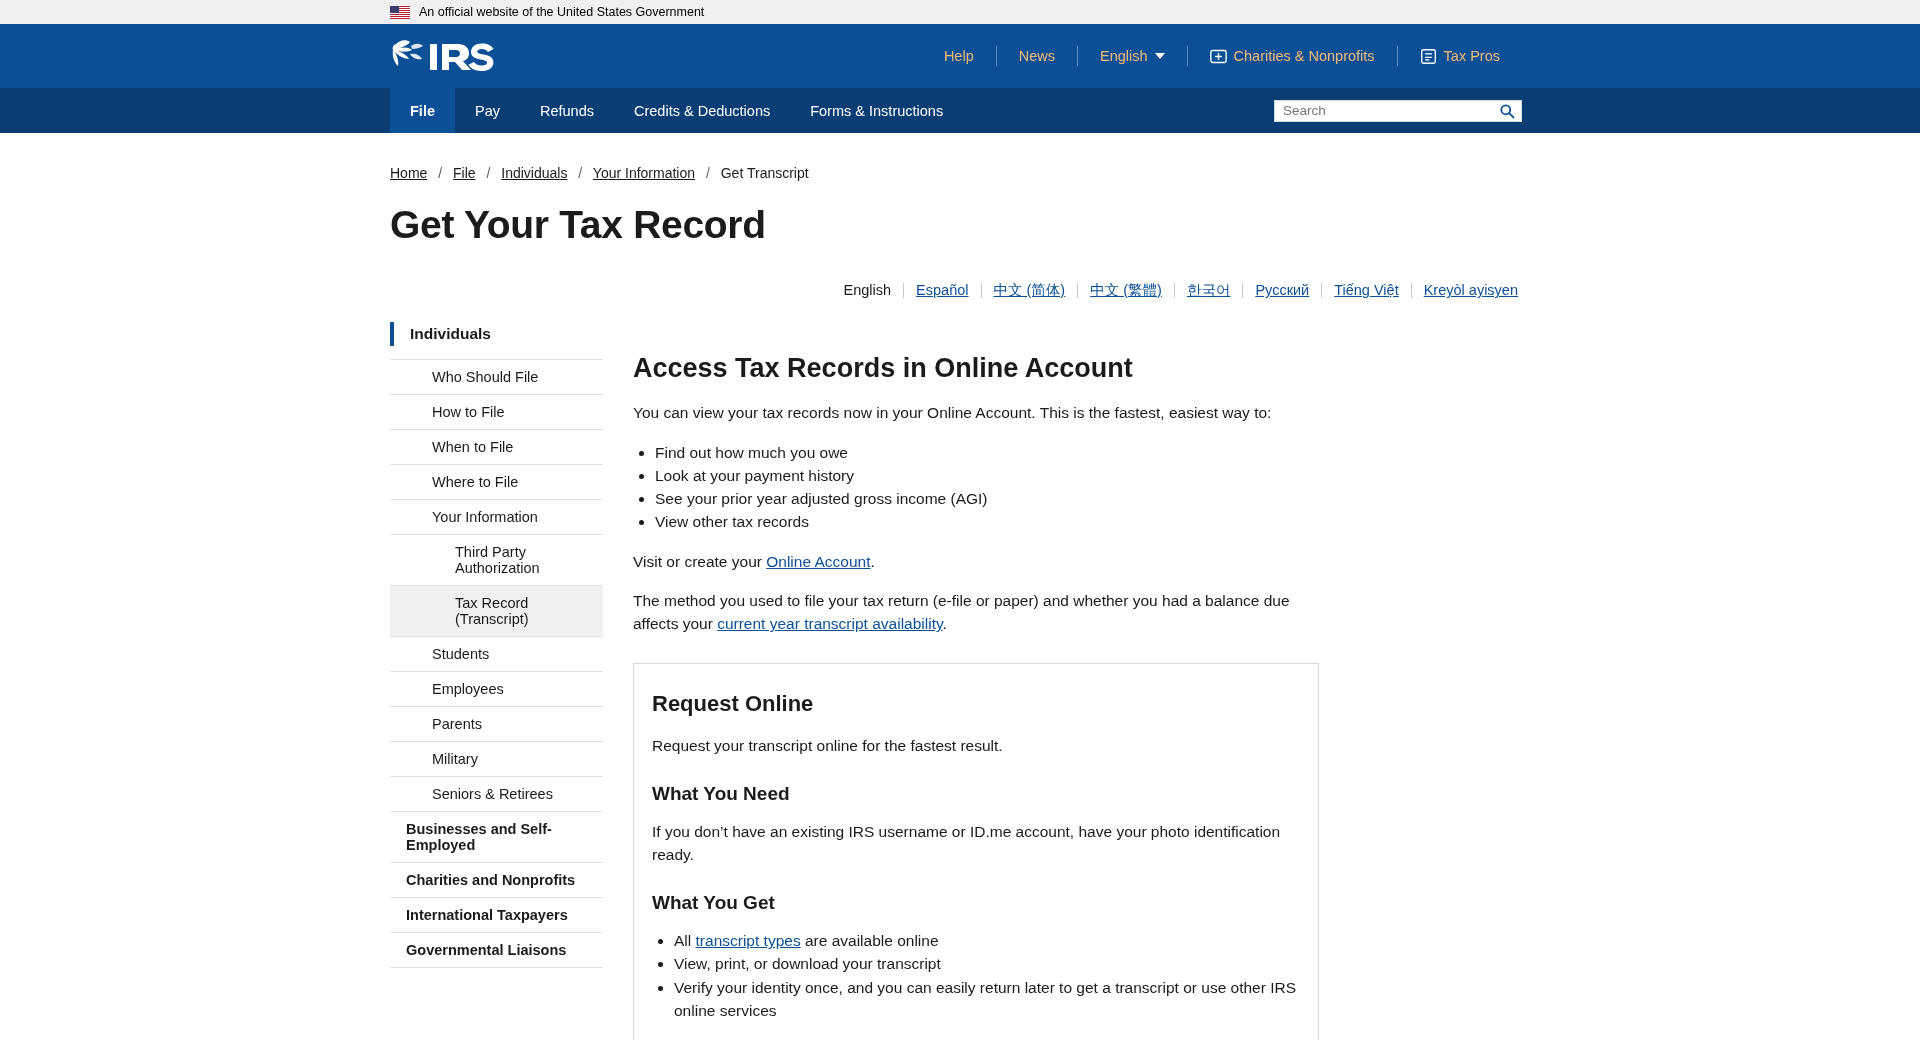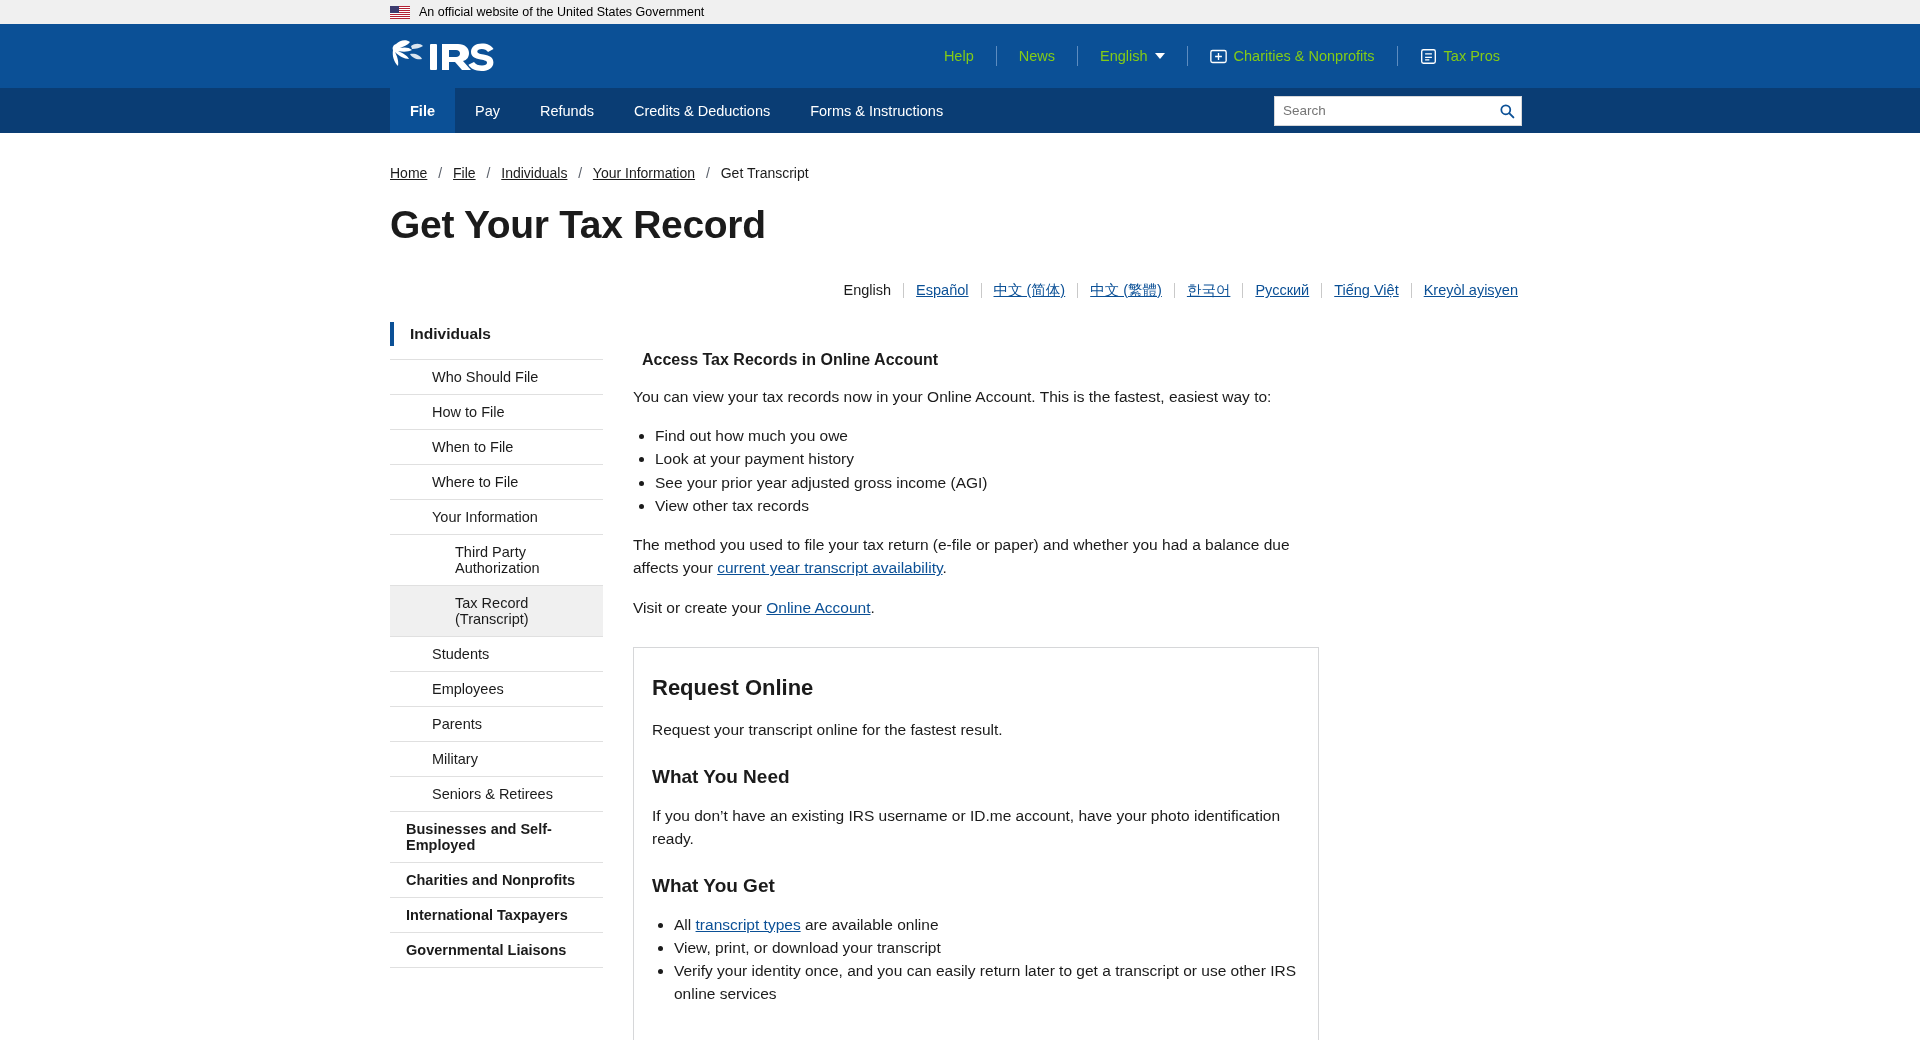--- a/index.html
+++ b/index.html
@@ -65,21 +65,21 @@
     right: 398px;
     top: 0;
     height: 64px;
     display: flex;
     align-items: center;
     gap: 0;
     color: #ffffff;
     font-size: 14.5px;
   }
   .header-right a, .header-right .hitem {
-    color: #84cc16;
+    color: #fdba74;
     text-decoration: none;
     padding: 0 22px;
     display: flex;
     align-items: center;
     gap: 7px;
     white-space: nowrap;
   }
   .hdiv {
     width: 1px;
     height: 20px;
@@ -119,21 +119,21 @@
   .nav-item.active {
     background: #0b5096;
     font-weight: bold;
   }
   .search-wrap {
     position: absolute;
     right: 398px;
     top: 50%;
     transform: translateY(-50%);
     width: 248px;
-    height: 30px;
+    height: 22px;
     background: #ffffff;
     display: flex;
     align-items: center;
     border: 1px solid #d6d7d9;
   }
   .search-wrap input {
     flex: 1;
     border: none;
     outline: none;
     font-size: 13.5px;
@@ -237,22 +237,22 @@
 
   
   .main {
     flex: 1;
     max-width: 686px;
     font-size: 15.5px;
     line-height: 1.5;
   }
   .main p { margin: 0 0 16px 0; }
   .main h2 {
-    font-size: 16px;
-    margin: 26px 0 13px 9px;
+    font-size: 27px;
+    margin: 26px 0 13px 0;
     font-weight: bold;
   }
   .main a { color: #0b5096; }
   .main ul {
     margin: 0 0 16px 0;
     padding-left: 22px;
   }
   .main li { margin-bottom: 0px; }
 
   .card {
@@ -409,25 +409,25 @@
       <h2>Access Tax Records in Online Account</h2>
       <p>You can view your tax records now in your Online Account. This is the fastest, easiest way to:</p>
       <ul>
         <li>Find out how much you owe</li>
         <li>Look at your payment history</li>
         <li>See your prior year adjusted gross income (AGI)</li>
         <li>View other tax records</li>
       </ul>
 
       <p>
+        <span>Visit or create your </span><a href="#">Online Account</a><span>.</span>
+      </p>
+
+      <p>
         <span>The method you used to file your tax return (e-file or paper) and whether you had a balance due affects  your </span><a href="#">current year transcript availability</a><span>.</span>
-      </p>
-
-      <p>
-        <span>Visit or create your </span><a href="#">Online Account</a><span>.</span>
       </p>
 
       <div class="card">
         <h2>Request Online</h2>
         <p>Request your transcript online for the fastest result.</p>
 
         <h3>What You Need</h3>
         <p>If you don’t have an existing IRS username or ID.me account, have your photo identification ready.</p>
 
         <h3>What You Get</h3>

